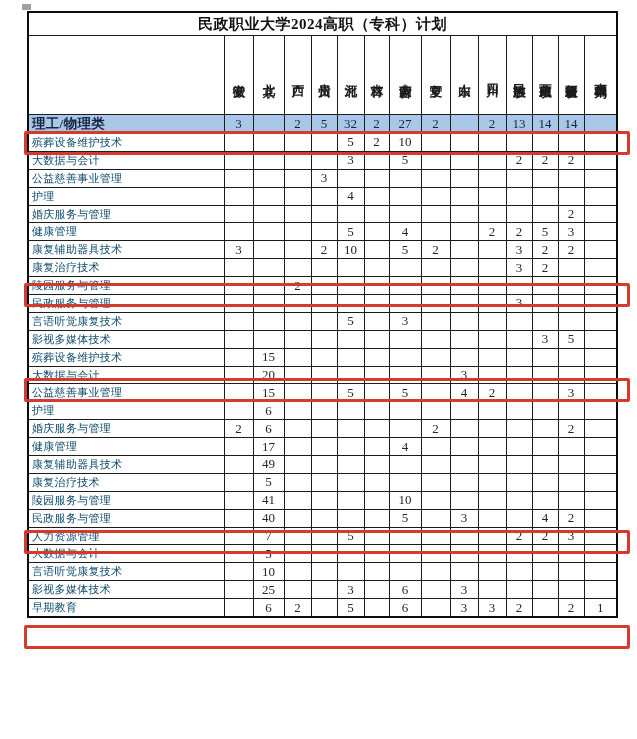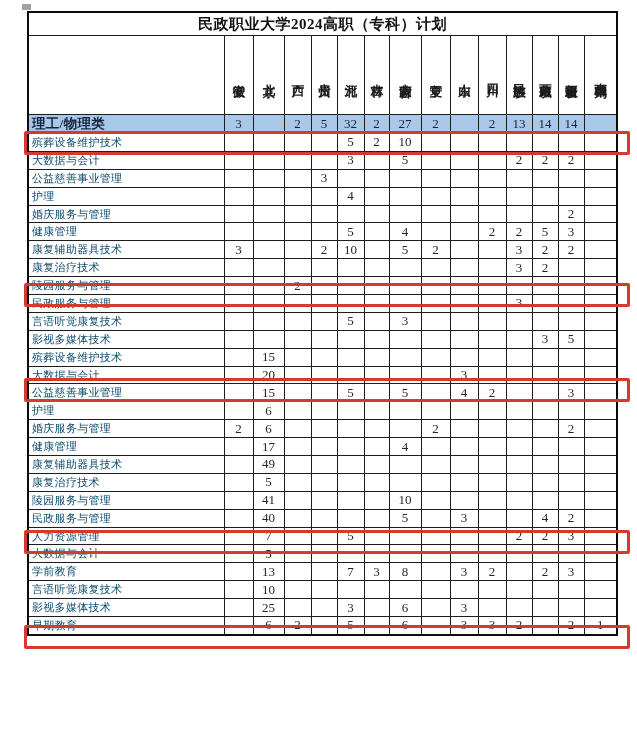--- a/index.html
+++ b/index.html
@@ -520,37 +520,20 @@
           <td></td>
           <td></td>
           <td></td>
           <td></td>
           <td></td>
           <td></td>
           <td></td>
           <td></td>
         </tr>
         <tr class="program">
-          <td class="name-cell">学前教育</td>
-          <td></td>
-          <td>13</td>
-          <td></td>
-          <td></td>
-          <td>7</td>
-          <td>3</td>
-          <td>8</td>
-          <td></td>
-          <td>3</td>
-          <td>2</td>
-          <td></td>
-          <td>2</td>
-          <td>3</td>
-          <td></td>
-        </tr>
-        <tr class="program">
           <td class="name-cell">言语听觉康复技术</td>
           <td></td>
           <td>10</td>
           <td></td>
           <td></td>
           <td></td>
           <td></td>
           <td></td>
           <td></td>
           <td></td>

